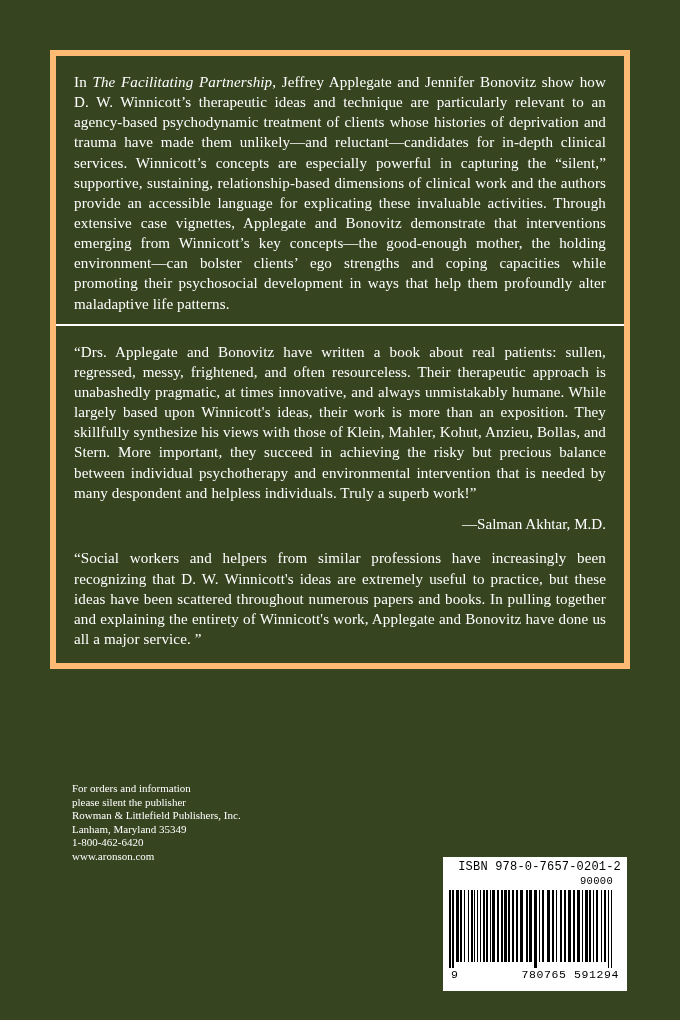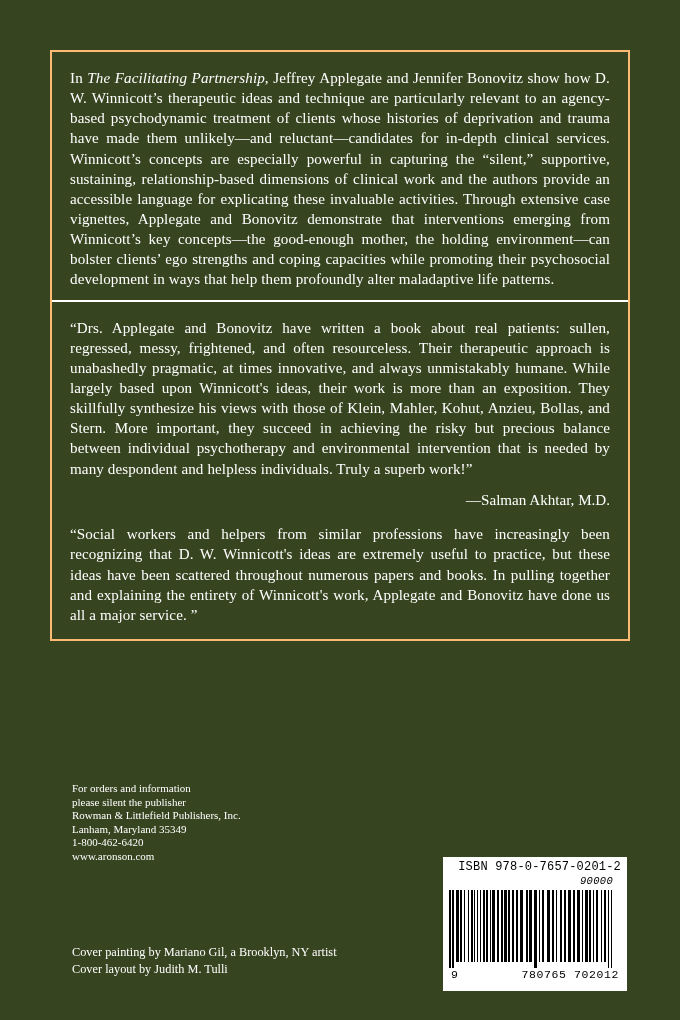--- a/index.html
+++ b/index.html
@@ -20,21 +20,21 @@
     inset: 0;
     background: #374420;
   }
 
   
   .blurb-box {
     position: absolute;
     left: 50px;
     top: 50px;
     width: 580px;
-    border: 2px solid #fdba74;
+    border: 6px solid #fdba74;
     box-sizing: border-box;
     padding: 0;
   }
   .blurb-section {
     padding: 16px 18px 14px 18px;
   }
   .blurb-section.first {
     padding-bottom: 10px;
   }
   .divider {
@@ -112,21 +112,20 @@
     font-size: 12px;
     letter-spacing: 0.2px;
     line-height: 1.1;
   }
   .isbn-sub {
     text-align: right;
     font-size: 10.5px;
     letter-spacing: 0.3px;
     margin-top: 1px;
     margin-right: 8px;
-    font-style: italic;
   }
   .bars {
     position: relative;
     height: 78px;
     margin-top: 3px;
     display: flex;
     align-items: flex-start;
     gap: 0;
   }
   .bars .bar {
@@ -171,24 +170,20 @@
 
   <div class="pub-block">
     <div class="line">For orders and information</div>
     <div class="line">please silent the publisher</div>
     <div class="line">Rowman &amp; Littlefield Publishers, Inc.</div>
     <div class="line">Lanham, Maryland 35349</div>
     <div class="line">1-800-462-6420</div>
     <div class="line">www.aronson.com</div>
   </div>
 
-  <div class="credits">
-    <div>Cover painting by Mariano Gil, a Brooklyn, NY artist</div>
-    <div>Cover layout by Judith M. Tulli</div>
-  </div>
 
   <div class="barcode-area">
     <div class="isbn-row">
       <span>ISBN 978-0-7657-0201-2</span>
     </div>
     <div class="isbn-sub">90000</div>
     <div class="bars">
         <span class="bar tall" style="width: 1.5px; margin-right: 1.5px;"></span>
         <span class="bar tall" style="width: 1.5px; margin-right: 2px;"></span>
         <span class="bar" style="width: 3px; margin-right: 1px;"></span>
@@ -228,17 +223,17 @@
         <span class="bar" style="width: 2px; margin-right: 2px;"></span>
         <span class="bar" style="width: 1px; margin-right: 2px;"></span>
         <span class="bar" style="width: 2px; margin-right: 3px;"></span>
         <span class="bar" style="width: 1px; margin-right: 2px;"></span>
         <span class="bar" style="width: 2px; margin-right: 2px;"></span>
         <span class="bar tall" style="width: 1.5px; margin-right: 1.5px;"></span>
         <span class="bar tall" style="width: 1.5px; margin-right: 0px;"></span>
       </div>
     <div class="digits-row">
       <span>9</span>
-      <span>780765 702012</span>
+      <span>780765 591294</span>
     </div>
   </div>
 
 </div>
 
 </body></html>

